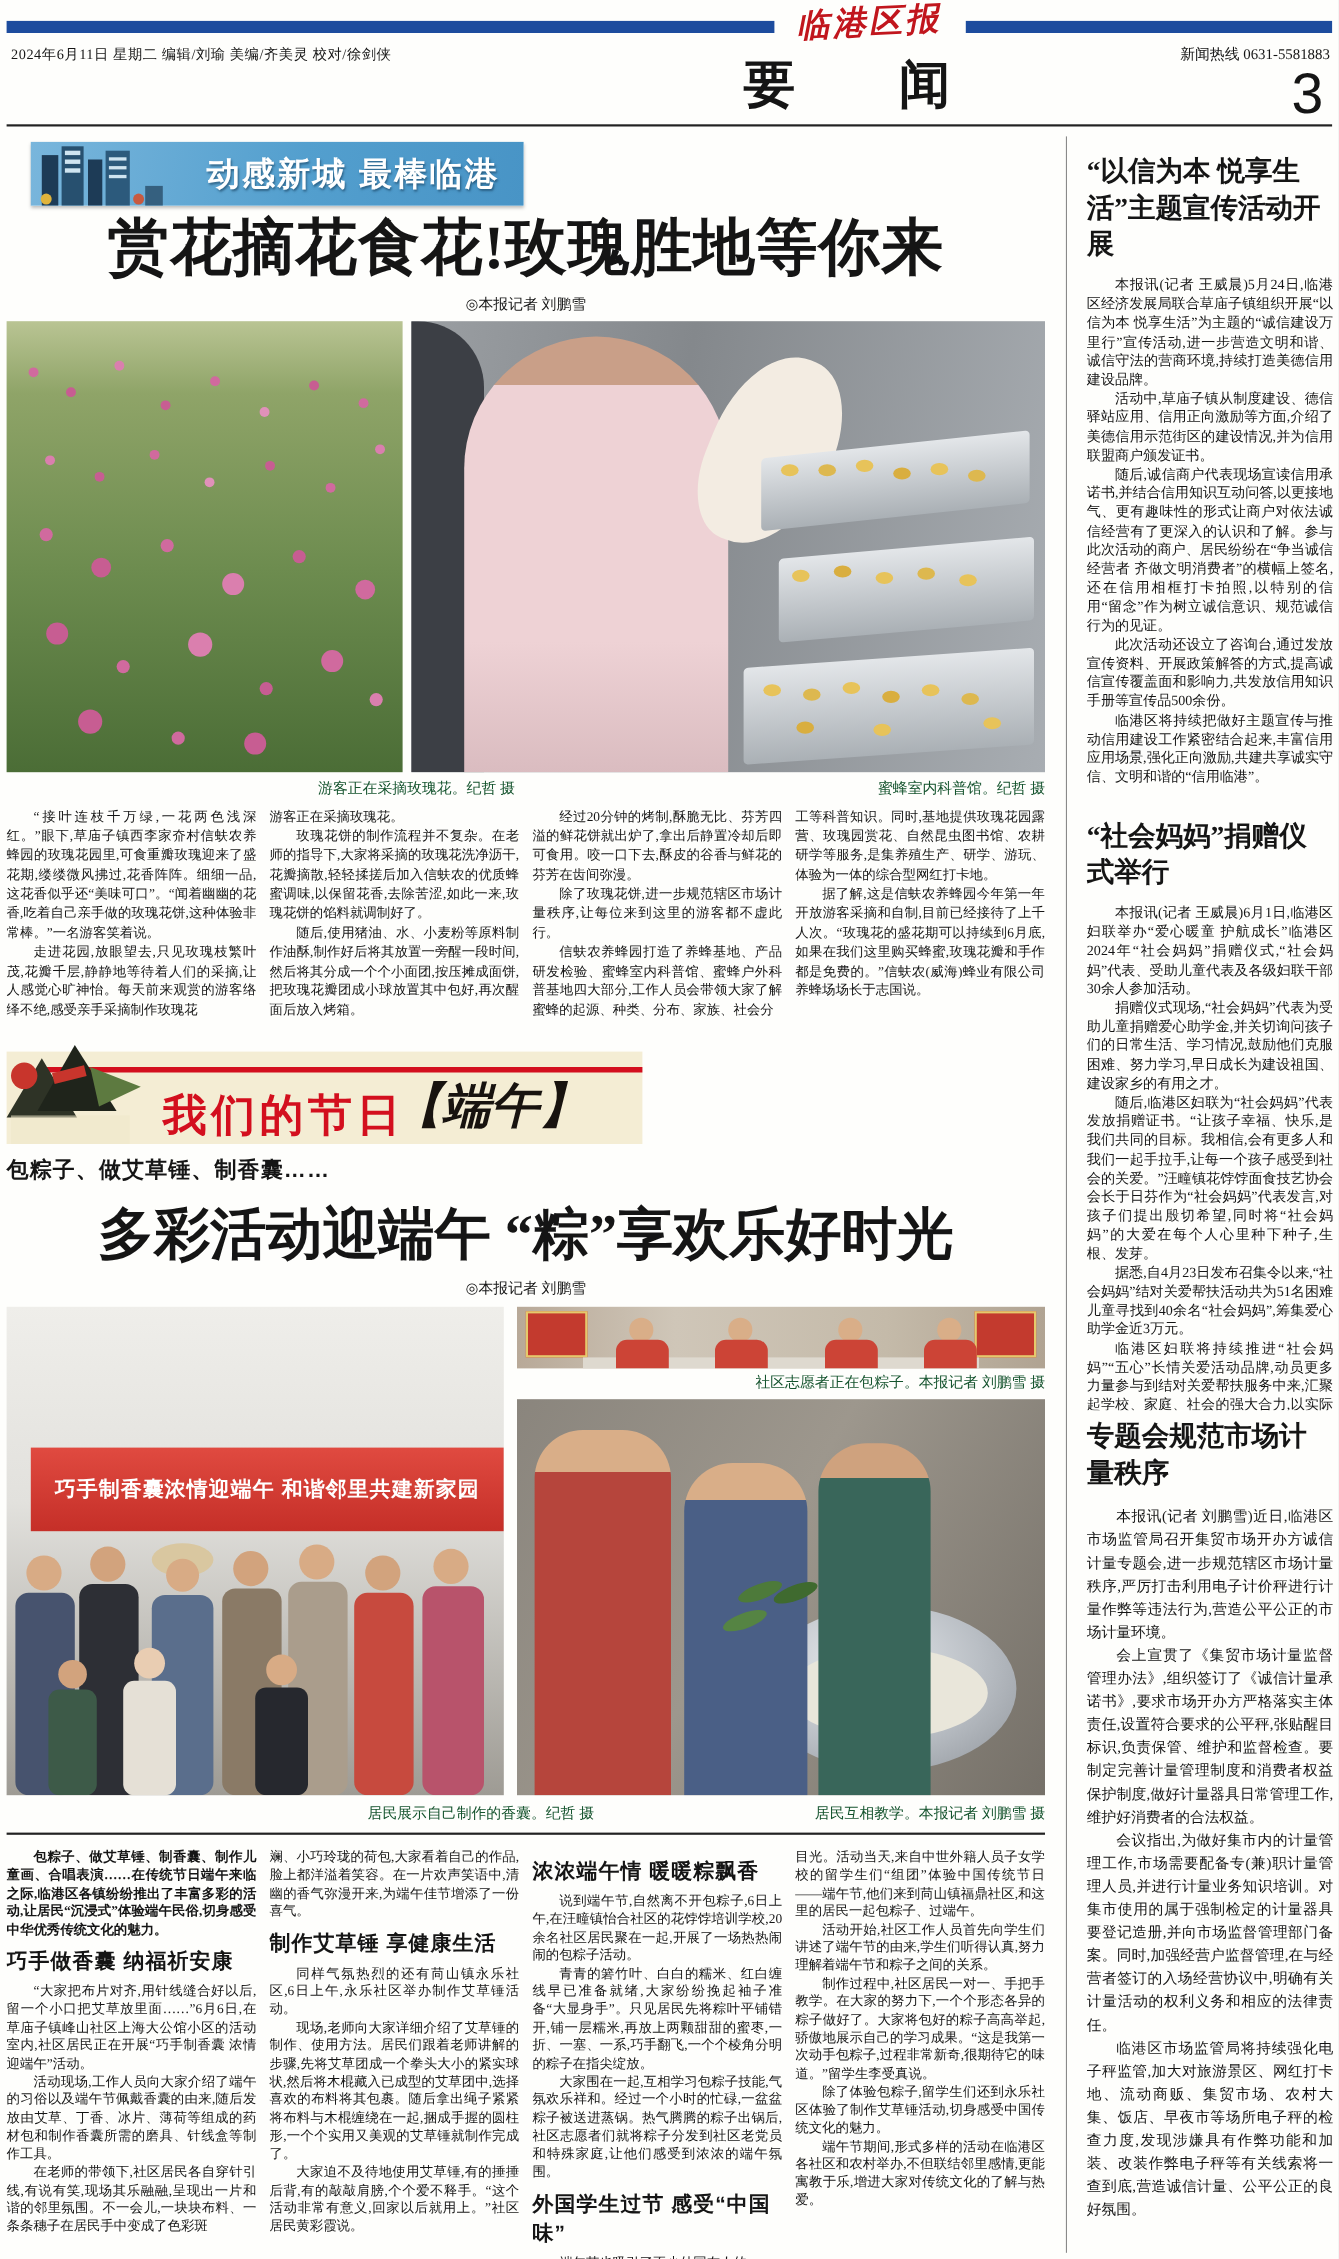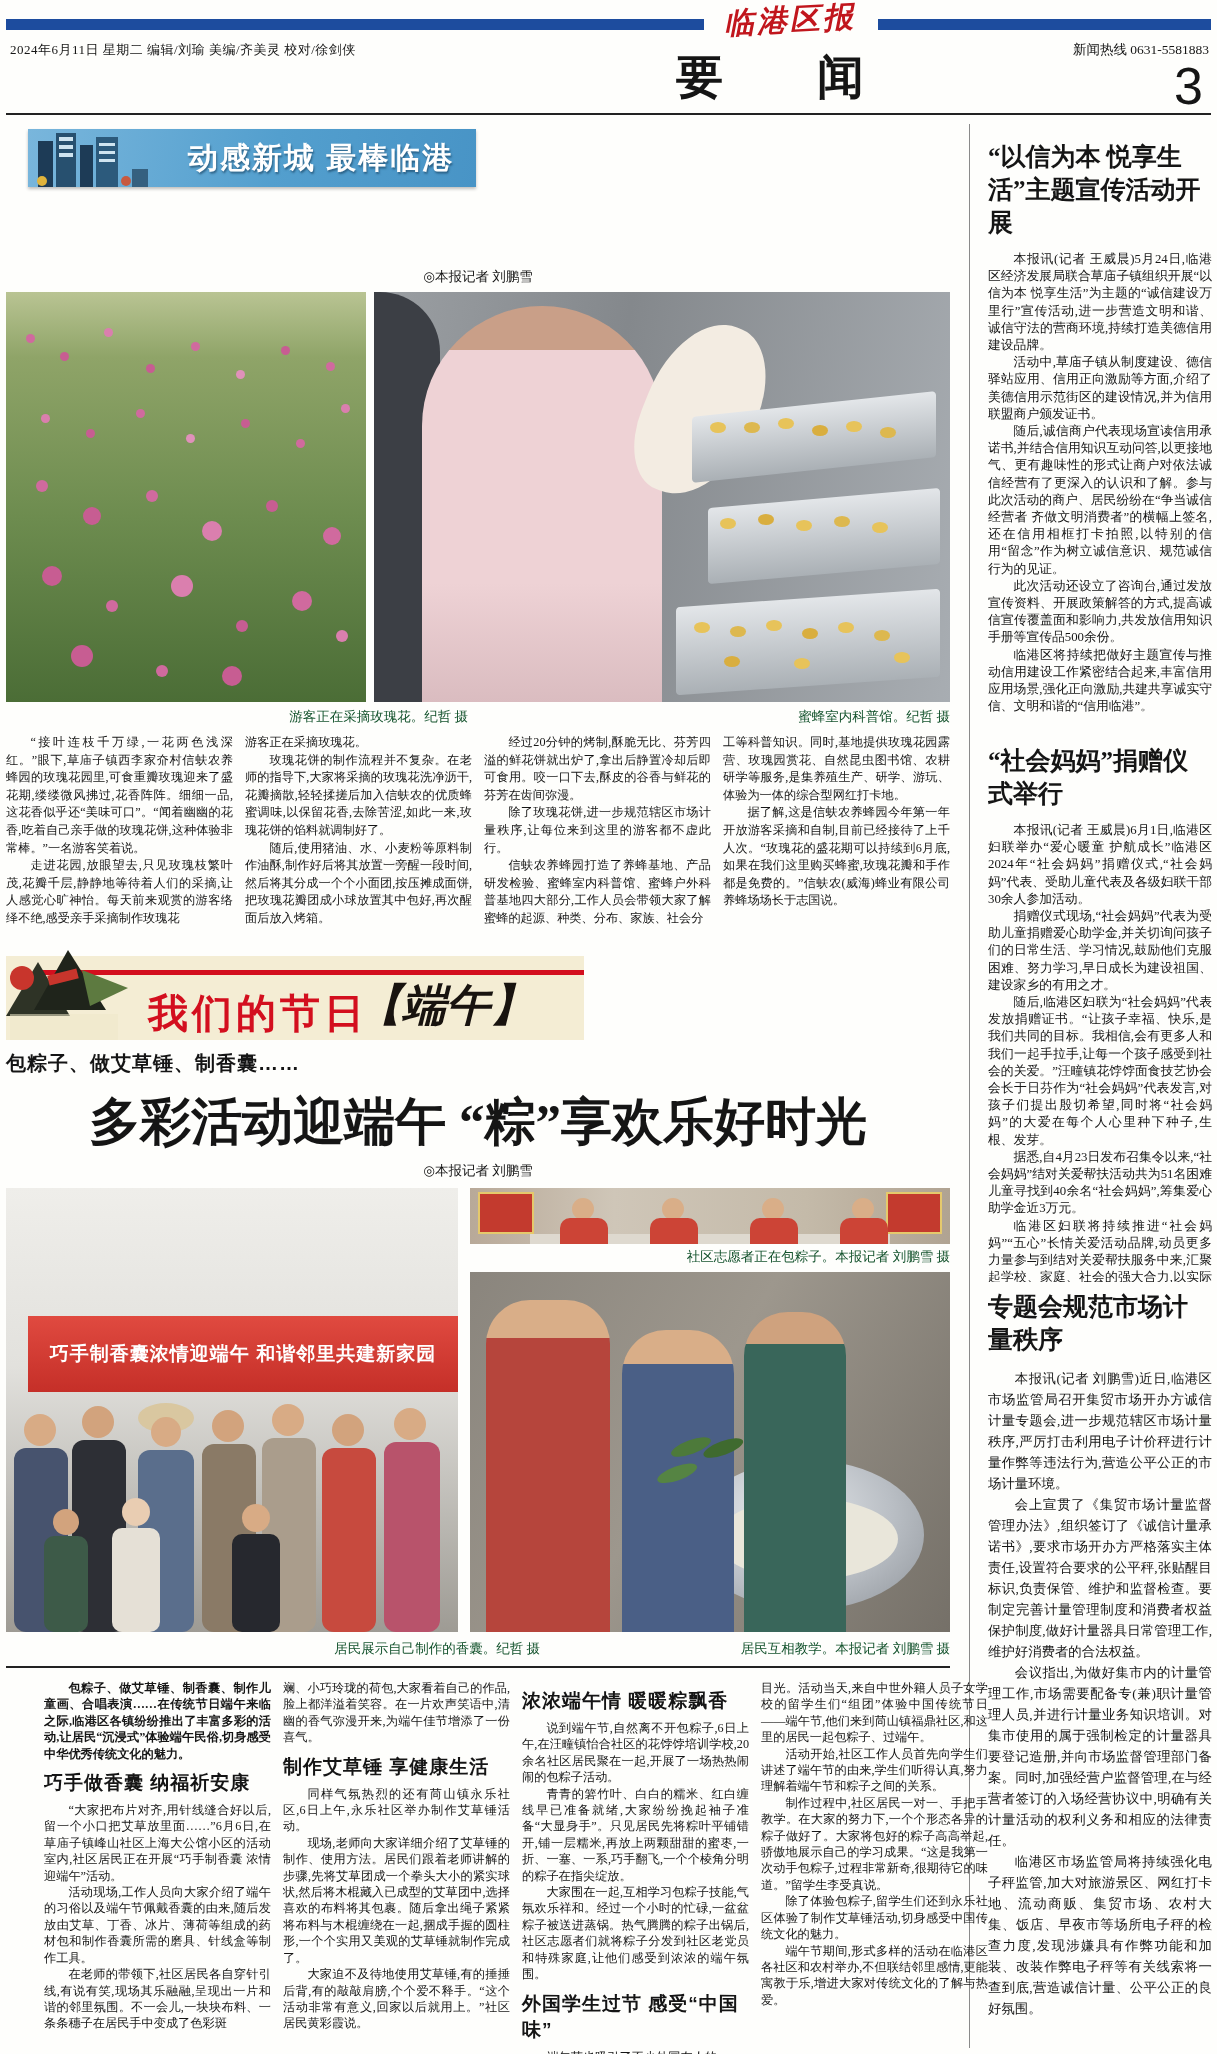--- a/index.html
+++ b/index.html
@@ -28,21 +28,21 @@
               letter-spacing:2px;margin-left:26px;text-shadow:1px 2px 2px rgba(20,60,90,.6);}
   
   .headline1{position:absolute;left:6px;top:188px;width:944px;text-align:center;
              font-weight:900;font-size:56px;letter-spacing:1px;margin:0;}
   .byline{position:absolute;width:944px;left:6px;text-align:center;font-size:13.5px;}
   .byline1{top:268px;}
   .photo{position:absolute;overflow:hidden;}
   .caption{position:absolute;font-size:13.5px;color:#14532d;}
   .cols{position:absolute;left:6px;width:944px;display:flex;gap:12px;overflow:hidden;}
   .main-cols{top:734px;height:214px;}
-  .bot-cols{top:1680px;height:374px;margin-left:38px;}
+  .bot-cols{top:1680px;height:374px;}
   .col{flex:1 1 0;min-width:0;}
   .col p{margin:0;text-align:justify;text-indent:2em;}
   .main-cols p{font-size:12.2px;line-height:17.6px;}
   .bot-cols p{font-size:12.2px;line-height:16.4px;}
   .col p.cont{text-indent:0;}
   .col p.lead{font-weight:700;}
   .col h3{font-family:"Liberation Sans","DejaVu Sans",sans-serif;font-size:19px;font-weight:700;
           margin:8px 0 6px;letter-spacing:1px;}
   
   .fest-banner{position:absolute;left:6px;top:956px;width:578px;height:84px;background:#f4edd4;}
@@ -146,20 +146,21 @@
         <rect x="67" y="14" width="16" height="3" fill="#cfe4f0"></rect>
       <rect x="67" y="22" width="16" height="3" fill="#cfe4f0"></rect>
         <rect x="67" y="30" width="16" height="3" fill="#cfe4f0"></rect>
       <circle cx="10" cy="52" r="5" fill="#e0b43c"></circle>
         <circle cx="94" cy="52" r="5" fill="#c85a40"></circle>
       <rect x="100" y="40" width="16" height="18" fill="#35607f"></rect>
     </svg>
     <span class="promo-text">动感新城 最棒临港</span>
   </div>
 
+  <h1 class="headline1">赏花摘花食花!玫瑰胜地等你来</h1>
   <div class="byline byline1">◎本报记者 刘鹏雪</div>
 
   <div class="photo ph-roses">
     <div class="rose-dots rd1"></div>
     <div class="rose-dots rd2"></div>
   </div>
   <div class="photo ph-bakery">
     <div class="bk-person2"></div>
     <div class="bk-person"></div>
     <div class="bk-wing"></div>

